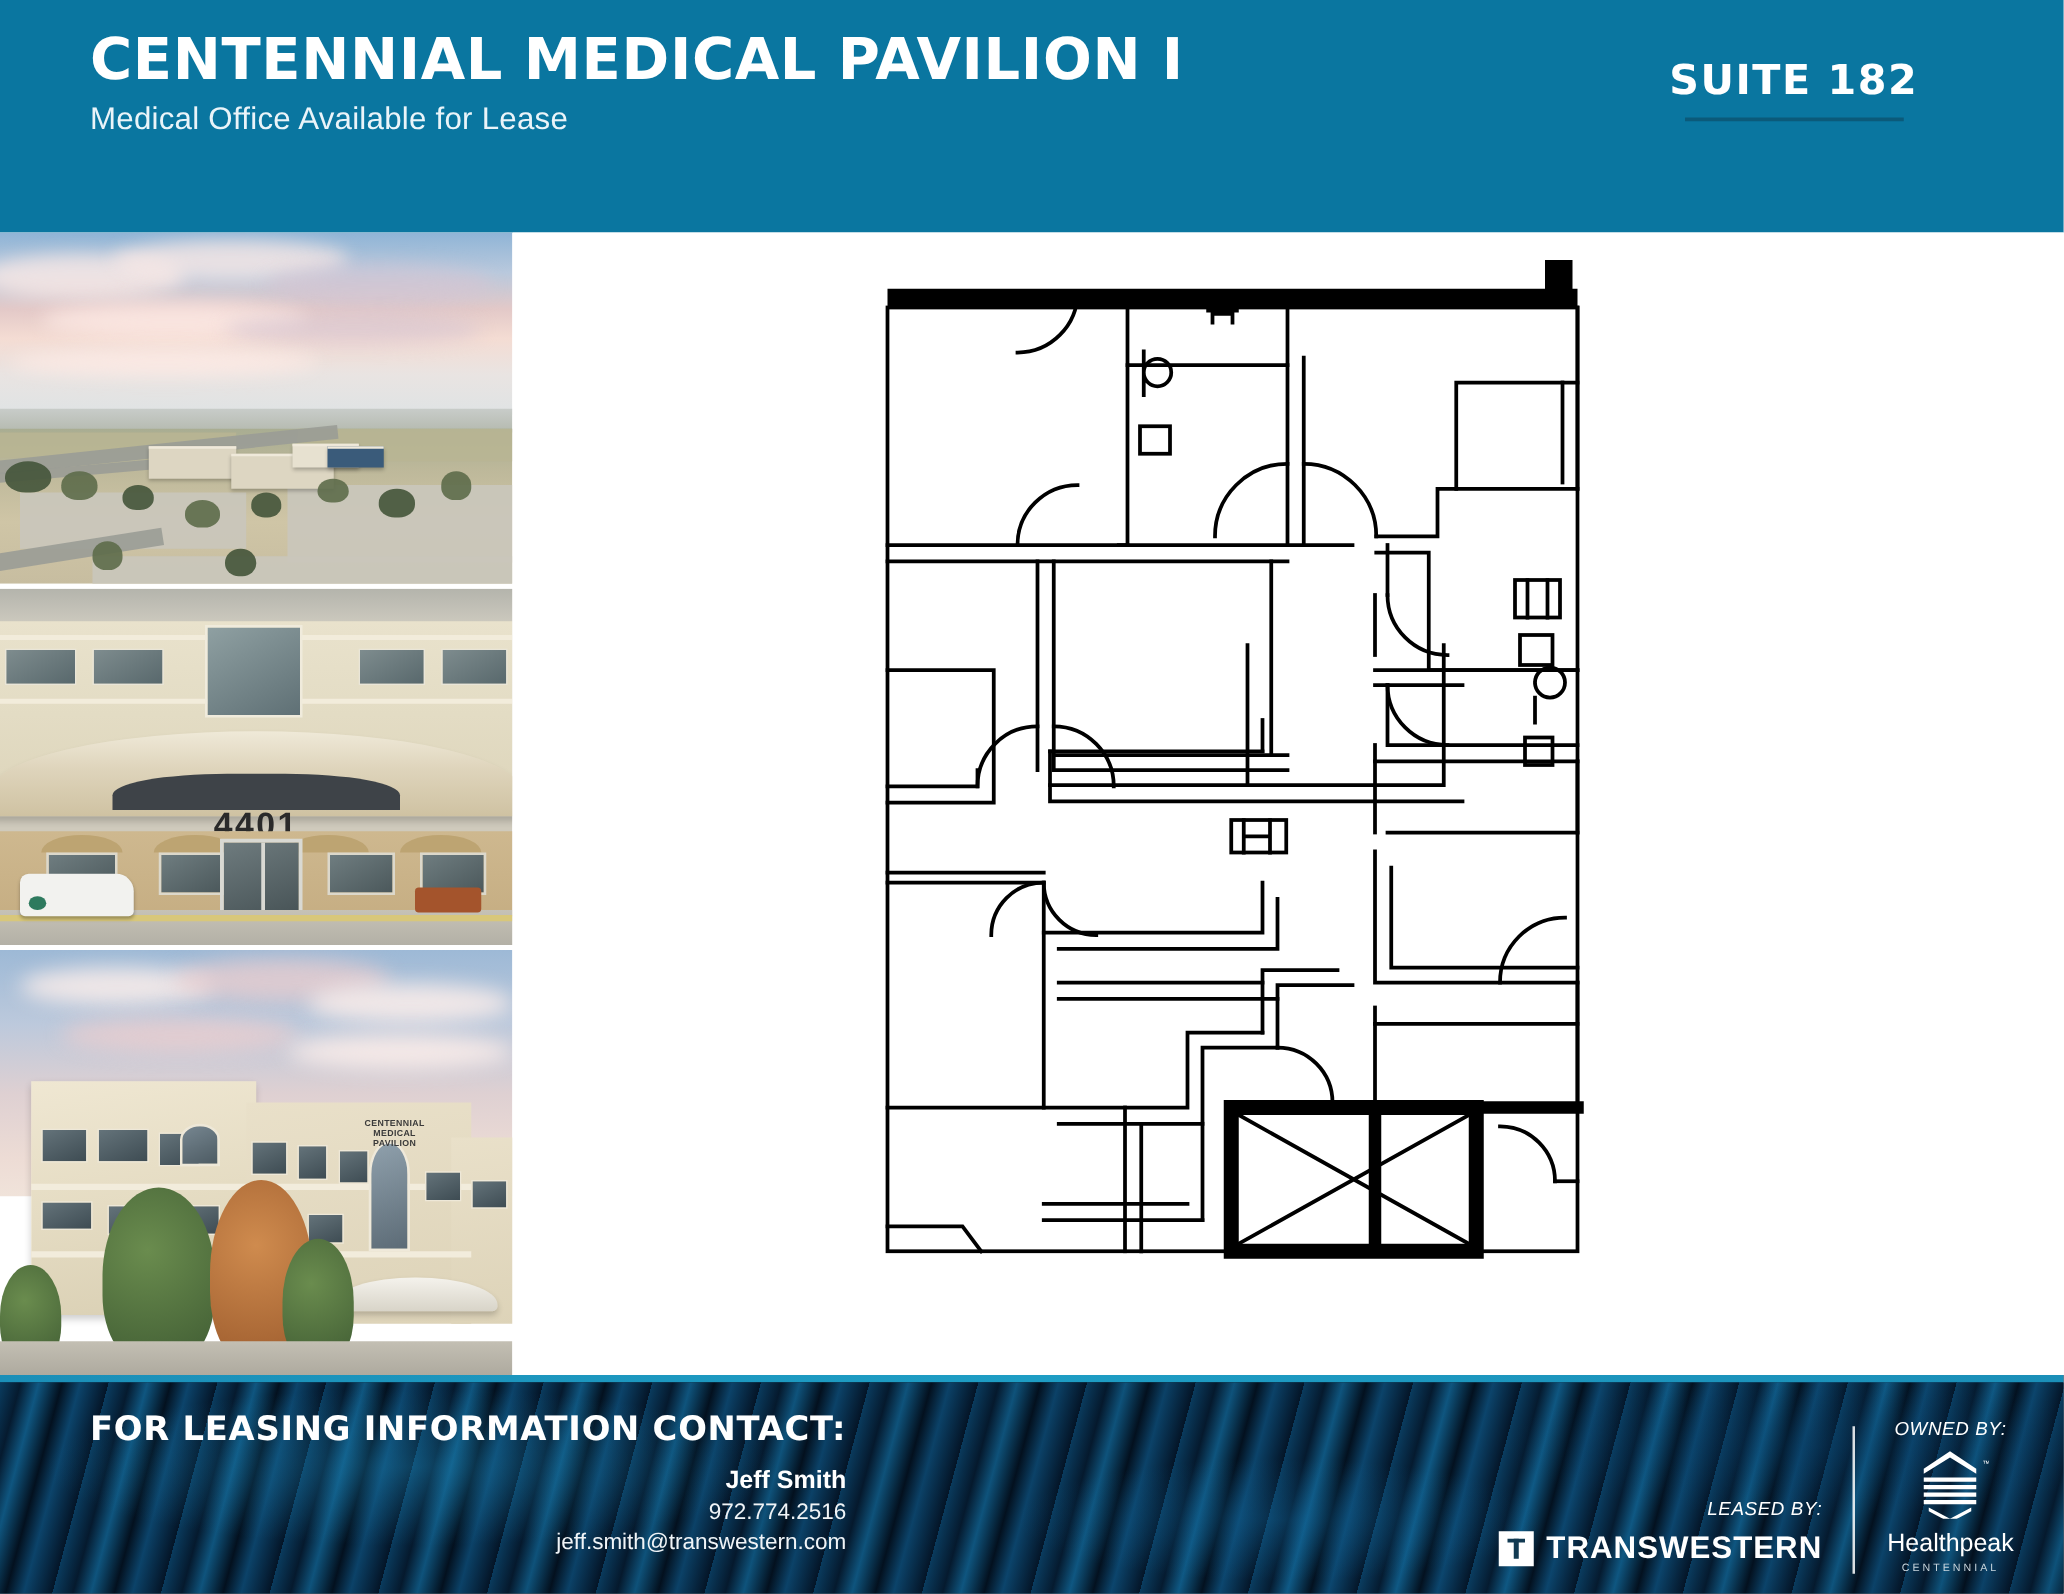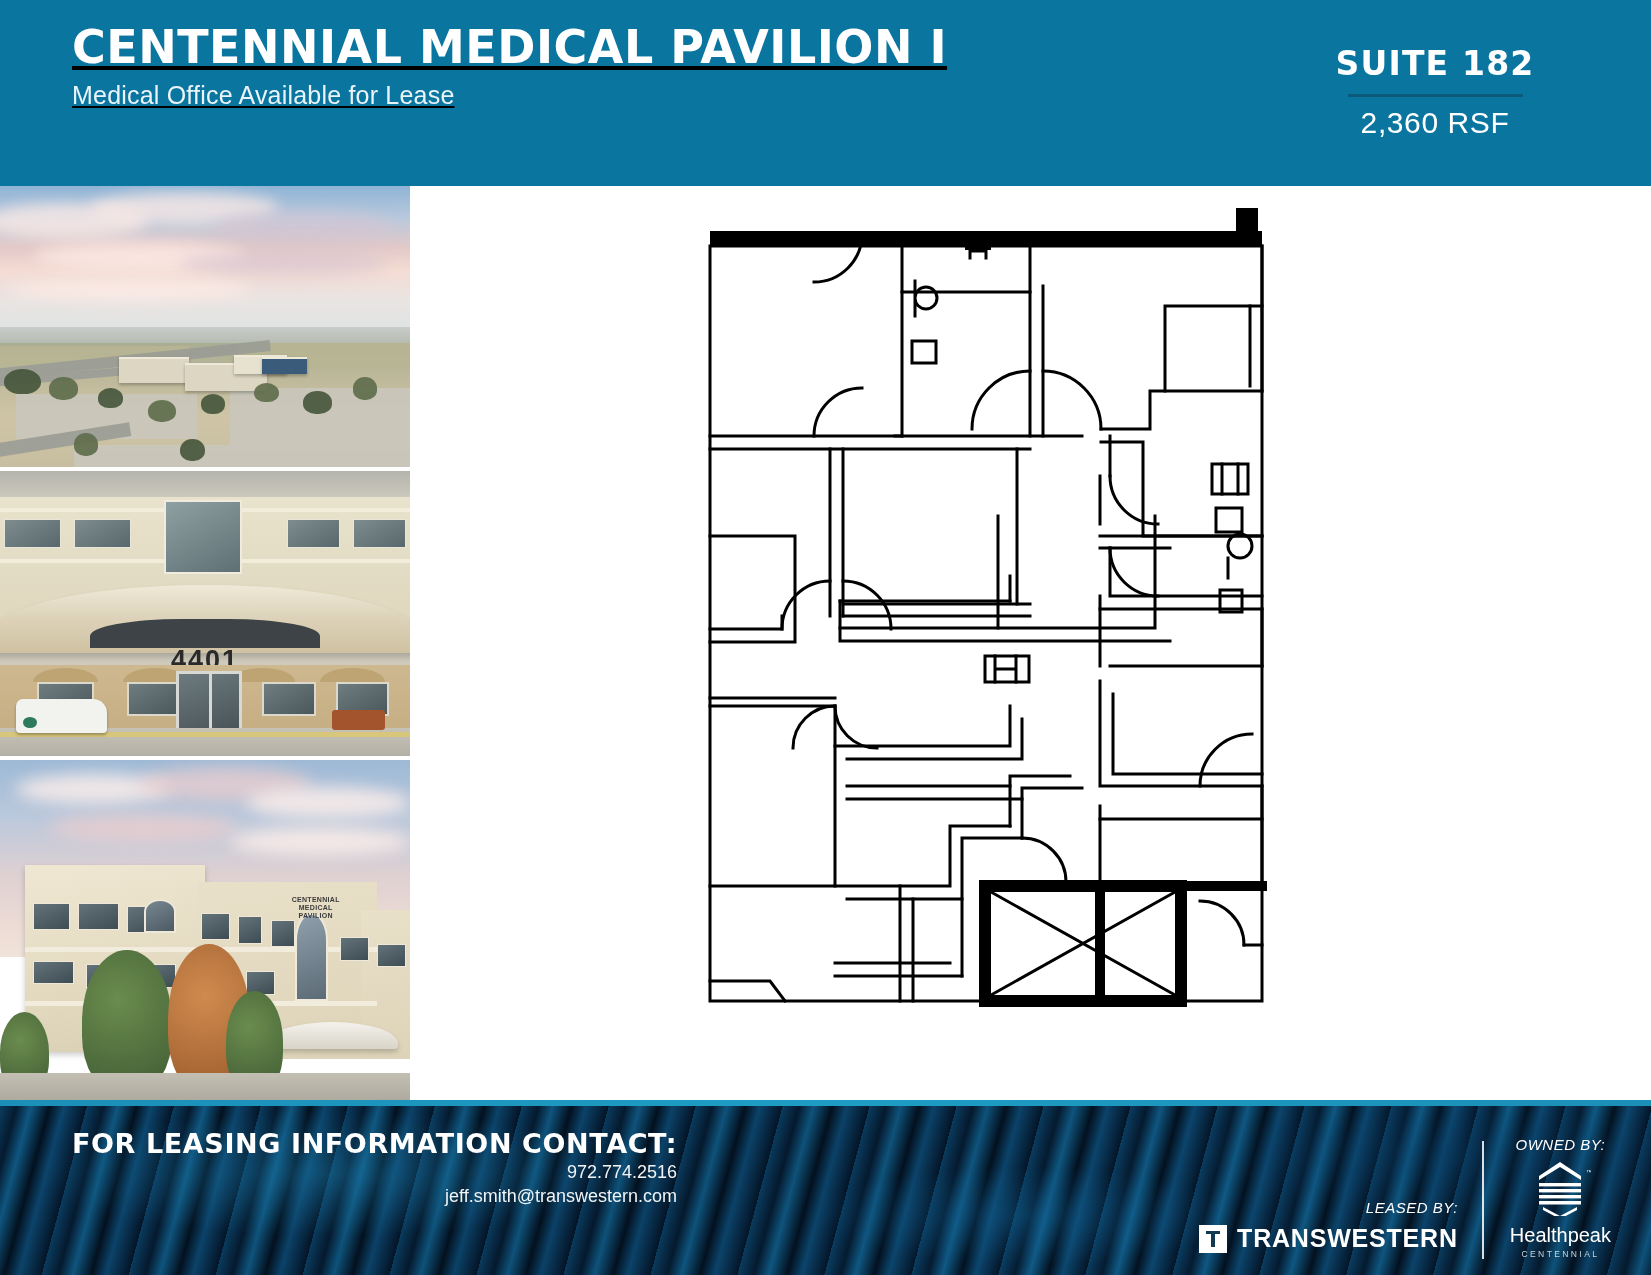--- a/index.html
+++ b/index.html
@@ -9,21 +9,21 @@
     font-family: "Liberation Sans", sans-serif;
     overflow: hidden;
   }
   .page { position: relative; width: 1651px; height: 1275px; background: #ffffff; }
 
   
   .header {
     position: absolute; left: 0; top: 0; width: 1651px; height: 186px;
     background: #0a76a0;
   }
-  .hdr-left { position: absolute; left: 72px; top: 22px; text-decoration: underline; }
+  .hdr-left { position: absolute; left: 72px; top: 22px; }
   .hdr-title {
     color: #ffffff; font-size: 46px; font-weight: bold;
     letter-spacing: 0.5px; line-height: 50px; white-space: nowrap;
     font-family: "DejaVu Sans", sans-serif;
   }
   .hdr-sub {
     color: #eaf4f9; font-size: 25px; font-weight: normal;
     margin-top: 9px; letter-spacing: 0.2px;
     font-family: "Liberation Sans", sans-serif;
   }
@@ -309,21 +309,20 @@
 <div class="page">
 
   <div class="header">
     <div class="hdr-left">
       <div class="hdr-title">CENTENNIAL MEDICAL PAVILION I</div>
       <div class="hdr-sub">Medical Office Available for Lease</div>
     </div>
     <div class="hdr-right">
       <div class="suite-label">SUITE 182</div>
       <div class="suite-rule"></div>
-      <div class="suite-rsf">2,360 RSF</div>
     </div>
   </div>
 
   <div class="photos">
 
     <div class="photo p1">
       <div class="aerial">
         <div class="a-sky"></div>
         <div class="a-cloud" style="left:-4%;top:6%;width:40%;height:13%;"></div>
         <div class="a-cloud" style="left:22%;top:2%;width:46%;height:11%;"></div>
@@ -559,20 +558,21 @@
       </g>
     </svg>
   </div>
 
   <div class="footer">
     <div class="f-topstrip"></div>
     <div class="f-marble"></div>
 
     <div class="f-contact">
       <div class="f-heading">FOR LEASING INFORMATION CONTACT:</div>
+      <div class="f-name">Jeff Smith</div>
       <div class="f-line">972.774.2516</div>
       <div class="f-line">jeff.smith@transwestern.com</div>
     </div>
 
     <div class="f-logos">
       <div class="f-leased">
         <div class="f-leased-label">LEASED BY:</div>
         <div class="tw-row">
           <div class="tw-mark"></div>
           <div class="tw-name">TRANSWESTERN</div>

